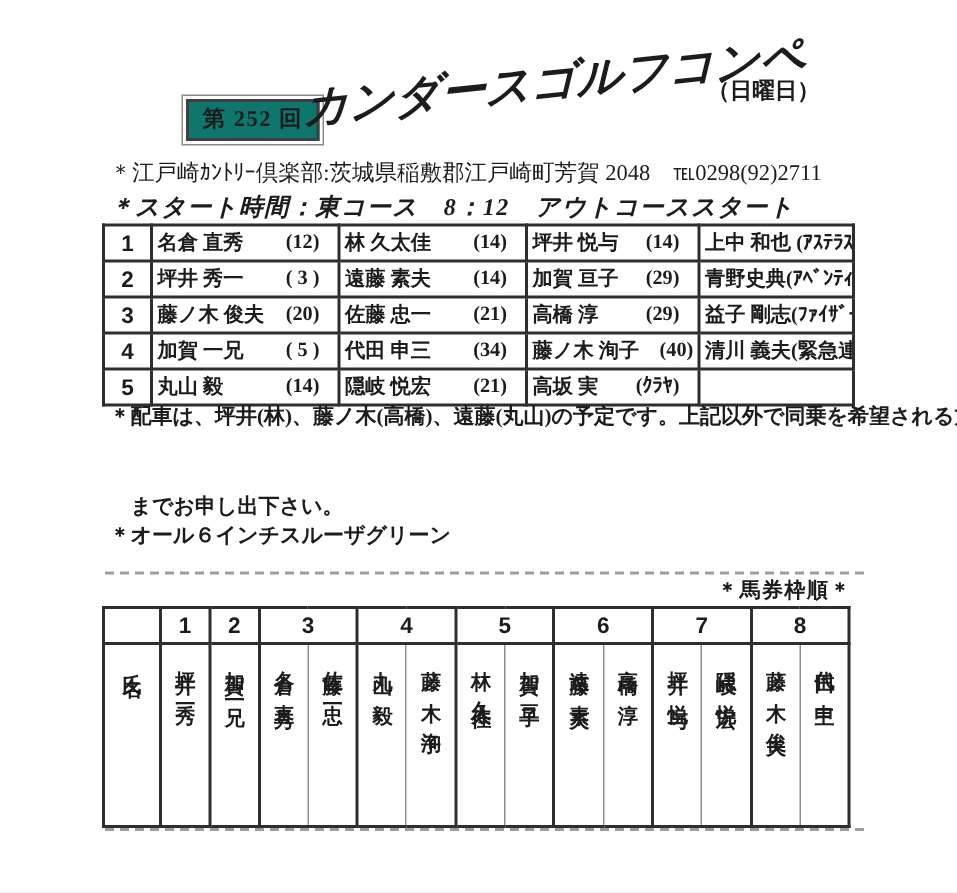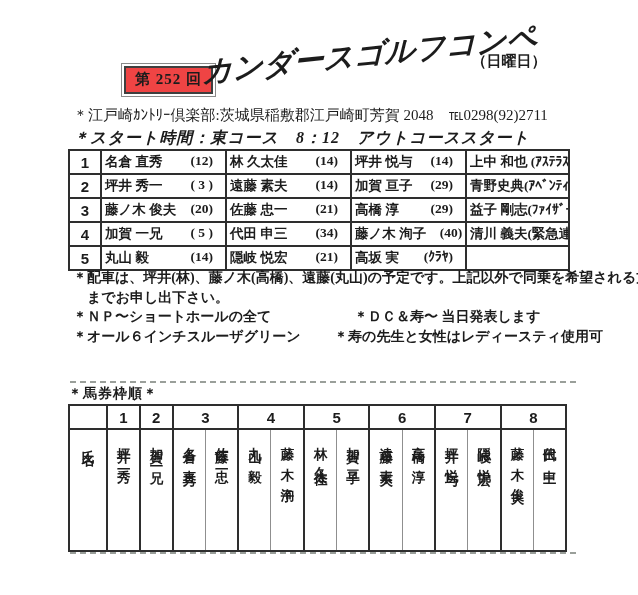--- a/index.html
+++ b/index.html
@@ -14,21 +14,21 @@
   .abs { position: absolute; }
 
   
   .round-box {
     left: 124px; top: 66px;
     border: 2px solid #3f3f3f;
     outline: 1px solid #8a8a8a;
     outline-offset: 2px;
     padding: 2px 9px 3px 9px;
     font-size: 15px; font-weight: 600; letter-spacing: 1px;
-    background:#ef4444;
+    background:#0f766e;
   }
   .main-title {
     left: 202px; top: 52px; width: 250px;
     font-family: "DejaVu Sans", sans-serif;
     font-size: 30px; font-weight: 700; font-style: italic;
     letter-spacing: 0px;
     transform: rotate(-6deg) skewX(-6deg);
     transform-origin: left center;
     white-space: nowrap;
   }
@@ -45,32 +45,32 @@
     width: 500px; font-size: 13.5px; font-weight: 600;
   }
   .t1 td { border: 2px solid #2e2e2e; height: 22px; padding: 0 3px; overflow: hidden; white-space: nowrap; }
   .t1 td.no { text-align: center; font-size: 15px; font-family: "Liberation Sans", sans-serif; }
   .t1 .pwrap { display: flex; justify-content: space-between; padding-right: 9px; }
   .t1 .phc { min-width: 36px; text-align: right; }
 
   
   .notes { left: 73px; top: 269px; width: 530px; font-size: 14px; font-weight: 600; }
   .nline { height: 19.5px; white-space: nowrap; }
-  .indent { padding-left: 14px; }
+  .indent { padding-left: 14px; margin-top: 40px; }
   .tworow { display: flex; }
   .tworow .lcol { width: 281px; }
   .emg { margin-top: 0.5px; }
   .emg .elabel { font-size: 15px; font-weight: 700; }
   .emg .econtacts { font-size: 14px; font-weight: 600; }
 
   .dash { border-top: 2px dashed #9a9f9a; height: 0; }
   .dash1 { left: 70px; top: 381px; width: 506px; }
   .dash2 { left: 70px; top: 552px; width: 506px; }
 
-  .bk-heading { left: 68px; top: 385px; width: 500px; text-align: left;
+  .bk-heading { left: 68px; top: 385px; width: 500px; text-align: right;
     font-size: 14px; font-weight: 600; letter-spacing: 1px; }
 
   
   table.t2 {
     left: 68px; top: 404px;
     border-collapse: collapse; table-layout: fixed;
     width: 497px;
   }
   .t2 td { border: 2px solid #2e2e2e; overflow: hidden; }
   .t2 tr.hd td { height: 20px; text-align: center; font-size: 15px; font-weight: 700;
@@ -220,26 +220,21 @@
           </td>
         <td></td>
       </tr>
     </tbody>
   </table>
 
   <div class="abs notes">
     <div class="nline">＊配車は、坪井(林)、藤ノ木(高橋)、遠藤(丸山)の予定です。上記以外で同乗を希望される方は幹事</div>
     <div class="nline indent">までお申し出下さい。</div>
     <div class="nline tworow">
-      <span class="lcol">＊ＮＰ〜ショートホールの全て</span>
-      <span>＊ＤＣ＆寿〜 当日発表します</span>
-    </div>
-    <div class="nline tworow">
       <span class="lcol">＊オール６インチスルーザグリーン</span>
-      <span>＊寿の先生と女性はレディースティ使用可</span>
     </div>
   </div>
 
   <div class="abs dash dash1"></div>
   <div class="abs bk-heading">＊馬券枠順＊</div>
 
   <table class="abs t2">
     <colgroup>
       <col style="width:38px">
       <col style="width:32.8px">

